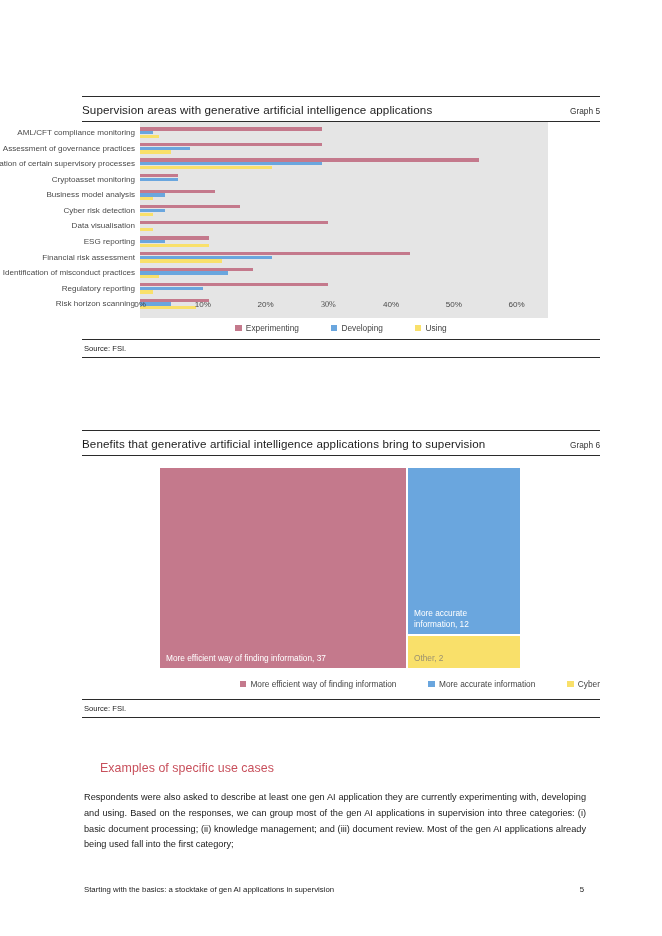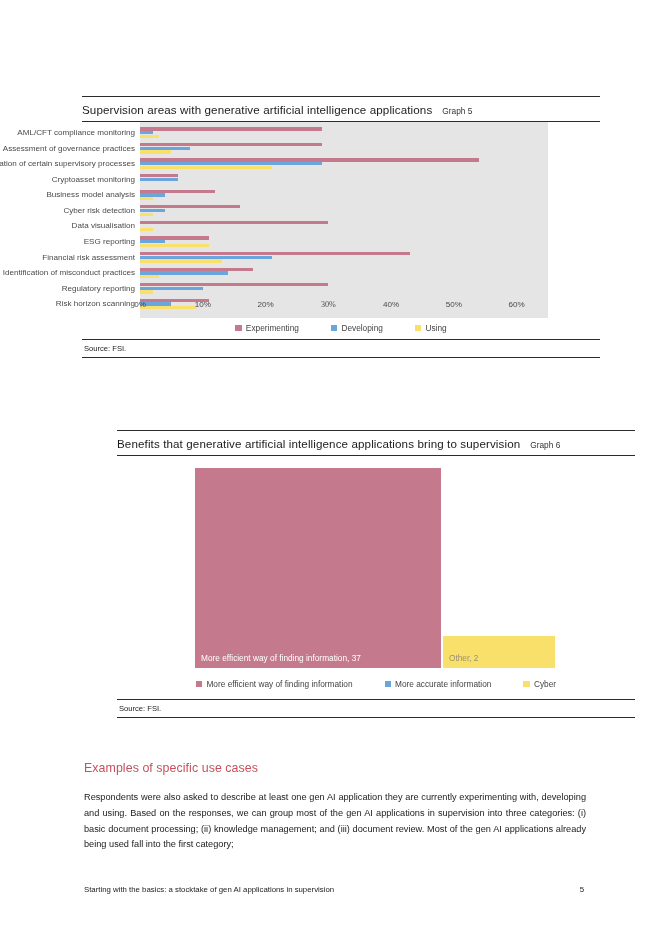--- a/index.html
+++ b/index.html
@@ -26,21 +26,21 @@
   }
   .rule-top {
     border-top: 1.6px solid #2b2b2b;
   }
   .rule-thin {
     border-top: 0.9px solid #2b2b2b;
   }
   .chart-head {
     display: flex;
     align-items: baseline;
-    justify-content: flex-start;
+    justify-content: space-between;
     padding: 6px 0 5px 0;
   }
   .chart-title {
     font-size: 11.6px;
     color: #1b1b1b;
     letter-spacing: 0.01em;
   }
   .chart-graphno {
     font-size: 8.3px;
     color: #333;
@@ -147,21 +147,21 @@
     color: #ffffff;
     white-space: pre-line;
   }
   .tree-label.dark {
     color: #9a9070;
   }
 
   
   .section-head {
     position: absolute;
-    left: 84px;
+    left: 100px;
     font-size: 12.4px;
     color: #c8505c;
     letter-spacing: 0.005em;
   }
   .body-copy {
     position: absolute;
     left: 84px;
     width: 502px;
     font-size: 9.2px;
     line-height: 15.8px;
@@ -292,38 +292,42 @@
           <span class="legend-swatch" style="background: rgb(249, 224, 106);"></span>
           <span>Using</span>
         </span>
       </div>
 
     <div class="rule-thin" style="margin-top:6px;"></div>
     <div class="source-row">Source: FSI.</div>
     <div class="rule-top"></div>
   </div>
 
-  <div class="chart-block" style="top:430px;margin-left:35px;">
+  <div class="chart-block" style="top:430px;">
     <div class="rule-top"></div>
     <div class="chart-head">
       <div class="chart-title">Benefits that generative artificial intelligence applications bring to supervision</div>
       <div class="chart-graphno">Graph 6</div>
     </div>
     <div class="rule-thin"></div>
 
     <div class="tree-wrap" id="treemap" style="margin-top:12px;">
         <div class="tree-cell" style="left: 0%; top: 0%; width: calc(68.5% - 2px); height: calc(100% - 2px); background: rgb(196, 121, 140);">
           <div class="tree-label">More efficient way of finding information, 37</div>
         </div>
+        <div class="tree-cell" style="left: 68.5%; top: 0%; width: calc(31.5% - 2px); height: calc(83% - 2px); background: rgb(106, 166, 222);">
+          <div class="tree-label">More accurate
+information, 12</div>
+        </div>
         <div class="tree-cell" style="left: 68.5%; top: 83%; width: calc(31.5% - 2px); height: calc(17% - 2px); background: rgb(249, 224, 106);">
           <div class="tree-label dark">Other, 2</div>
         </div>
       </div>
 
-    <div class="legend" id="graph6-legend" style="padding-top:9px;">
+    <div class="legend" id="graph6-legend" style="padding-top:9px;justify-content:flex-end;">
         <span class="legend-item">
           <span class="legend-swatch" style="background: rgb(196, 121, 140);"></span>
           <span>More efficient way of finding information</span>
         </span>
         <span class="legend-item">
           <span class="legend-swatch" style="background: rgb(106, 166, 222);"></span>
           <span>More accurate information</span>
         </span>
         <span class="legend-item">
           <span class="legend-swatch" style="background: rgb(249, 224, 106);"></span>

